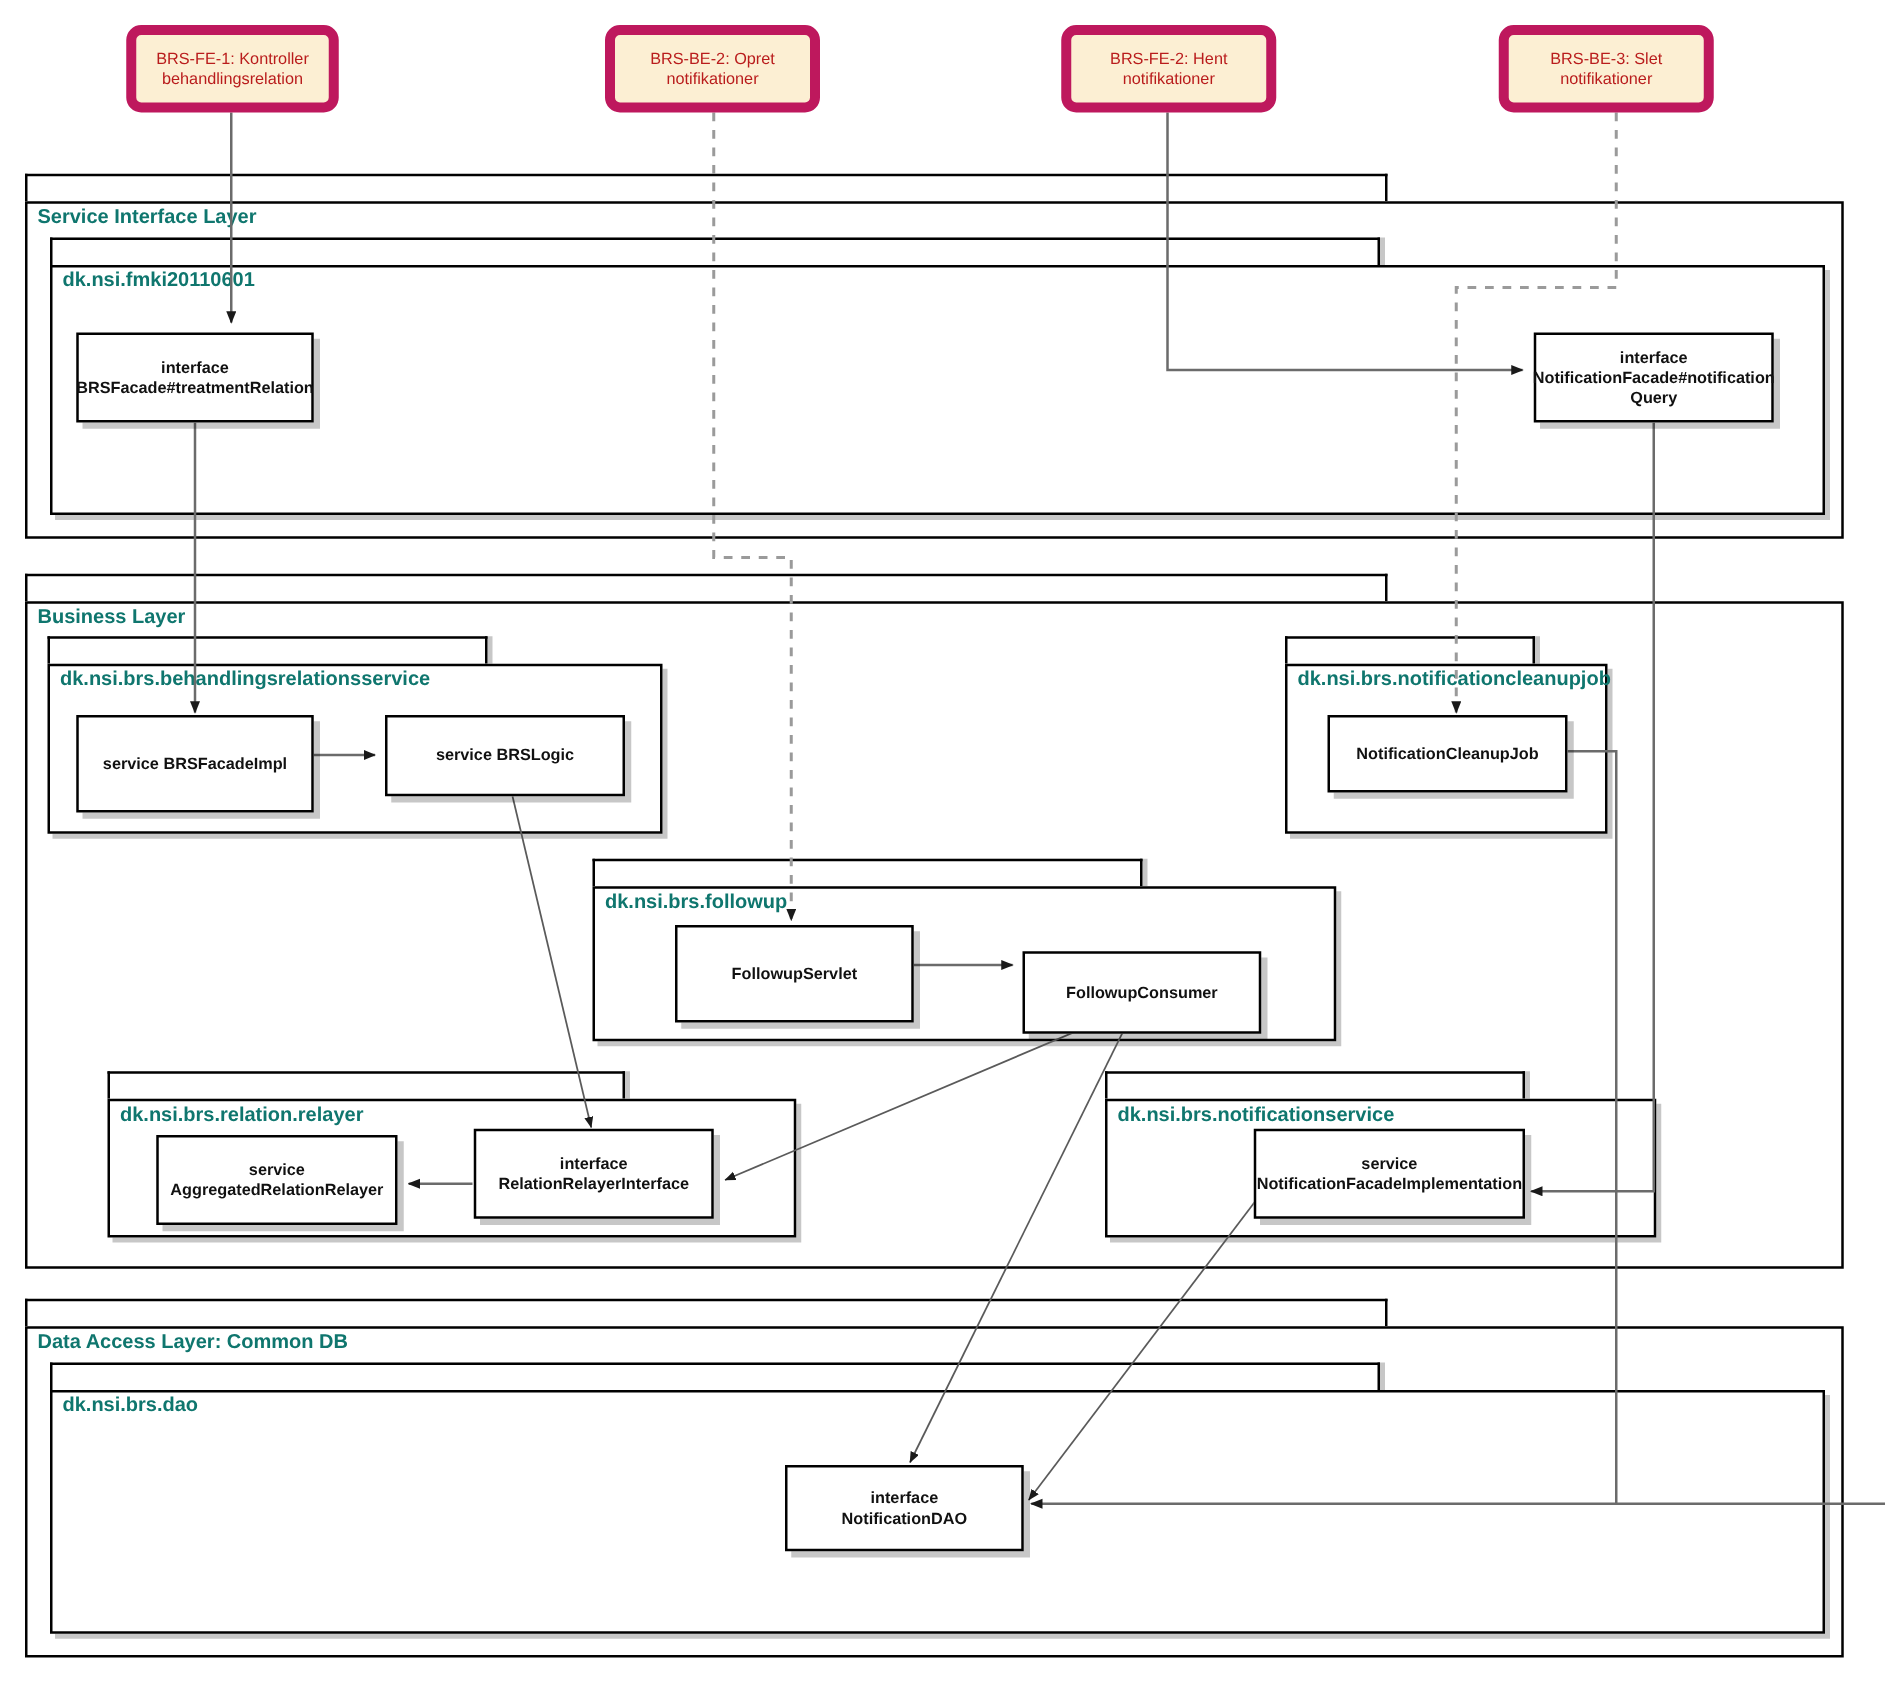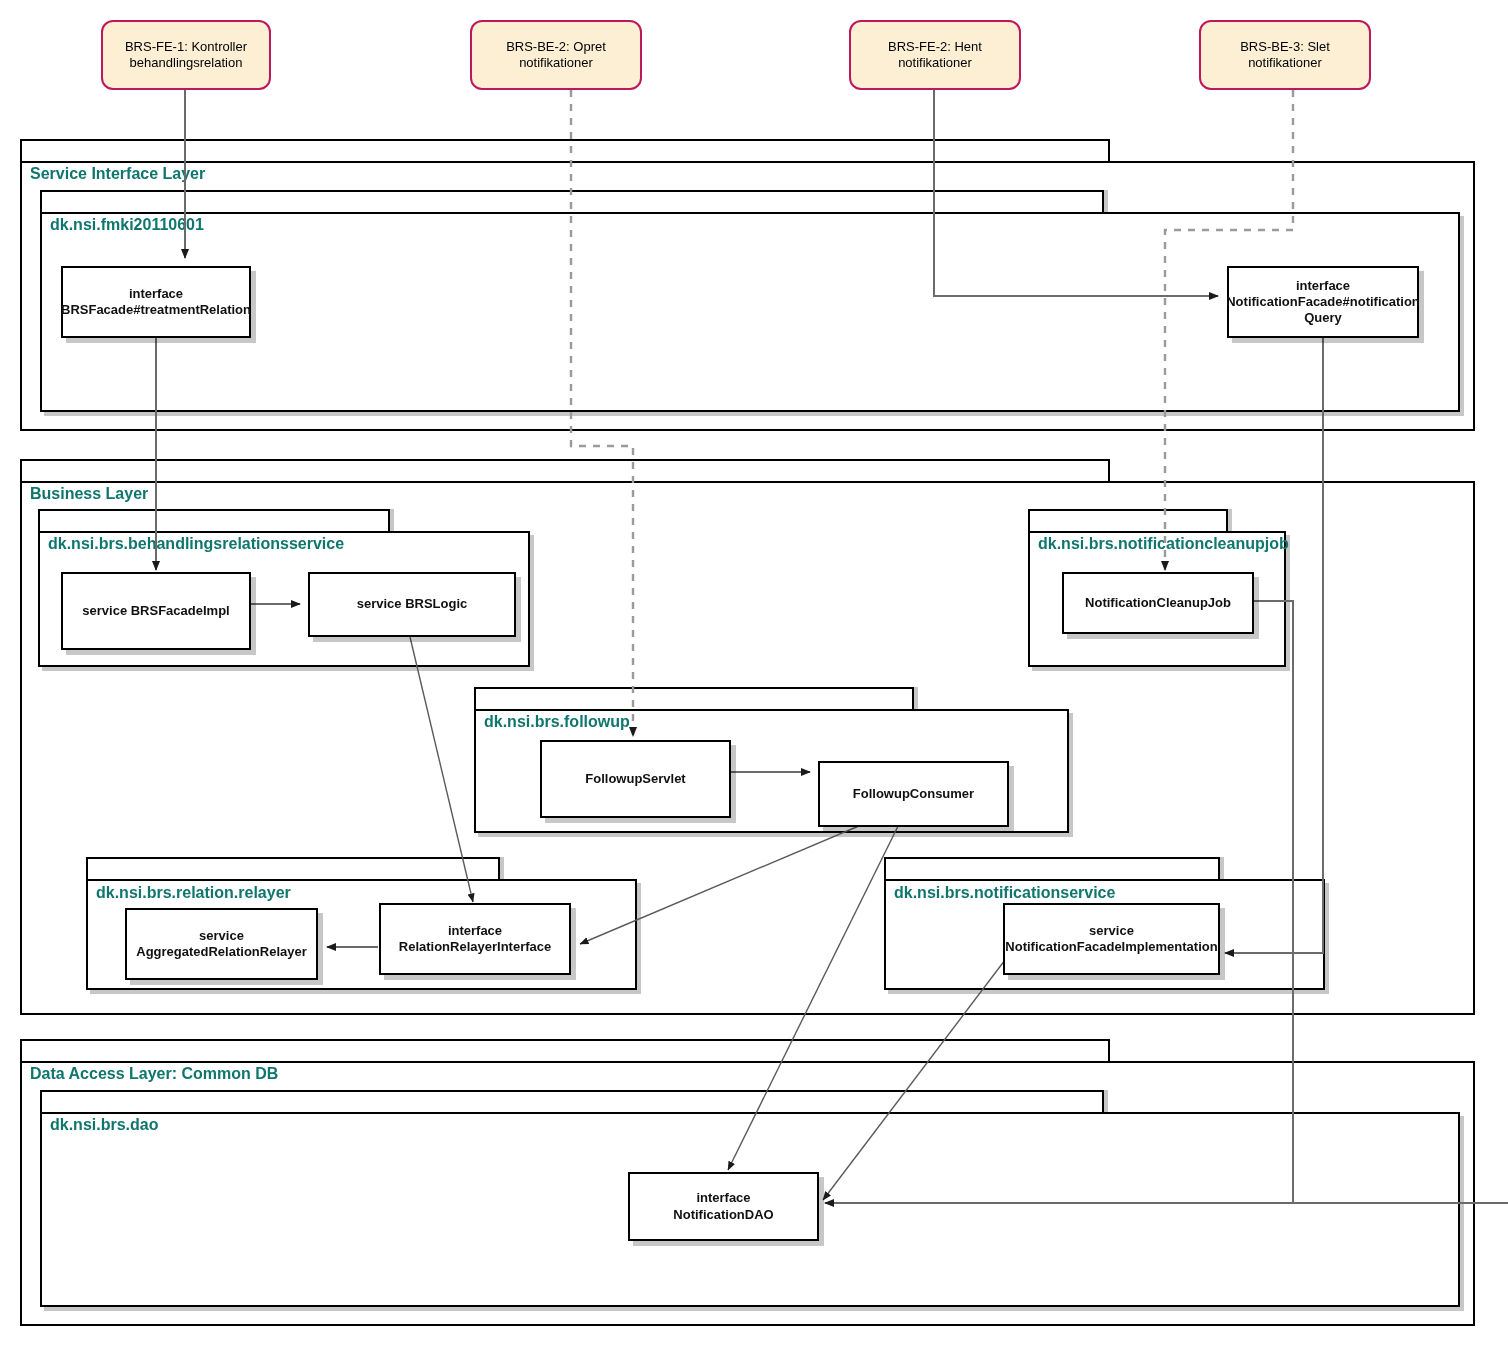--- a/index.html
+++ b/index.html
@@ -5,26 +5,26 @@
   html,body{margin:0;padding:0;background:#ffffff;}
   body{font-family:"Liberation Sans",sans-serif;}
   #canvas{position:relative;width:1508px;height:1350px;background:#ffffff;overflow:hidden;}
 
   
   .abs{position:absolute;box-sizing:border-box;}
 
   
   .usecase{
     background:#fcefd3;
-    border:2px solid #be185d;
+    border:8px solid #be185d;
     border-radius:12px;
     display:flex;align-items:center;justify-content:center;
     text-align:center;
     font-size:13px;
-    color:#000000;
+    color:#b91c1c;
     line-height:1.25;
     padding:4px 8px;
     z-index:40;
   }
 
   
   .pkg{z-index:5;}
   .pkg .tab{
     position:absolute;left:0;top:0;
     border:2px solid #000;
@@ -110,21 +110,21 @@
     <path class="thin" d="M1005,960 L823,1200" marker-end="url(#ahs)"></path>
 
     <path class="solid" d="M1254,601 L1293,601 L1293,1203 L1828,1203" marker-end="url(#ah)" transform=""></path>
     <path class="solid" d="M1293,1203 L825,1203" marker-end="url(#ah)"></path>
   </svg>
 
   <div class="abs usecase" style="left:101px;top:20px;width:170px;height:70px;">
     <span>BRS-FE-1: Kontroller behandlingsrelation</span>
   </div>
 
-  <div class="abs usecase" style="left:470px;top:20px;width:172px;height:70px;">
+  <div class="abs usecase" style="left:484px;top:20px;width:172px;height:70px;">
     <span>BRS-BE-2: Opret notifikationer</span>
   </div>
 
   <div class="abs usecase" style="left:849px;top:20px;width:172px;height:70px;">
     <span>BRS-FE-2: Hent notifikationer</span>
   </div>
 
   <div class="abs usecase" style="left:1199px;top:20px;width:172px;height:70px;">
     <span>BRS-BE-3: Slet notifikationer</span>
   </div>
@@ -161,21 +161,21 @@
   <div class="pkg inner">
     <div class="abs tab" style="left:38px;top:509px;width:352px;height:22px;"></div>
     <div class="abs body" style="left:38px;top:531px;width:492px;height:136px;"></div>
     <div class="abs pkgname" style="left:48px;top:535px;">dk.nsi.brs.behandlingsrelationsservice</div>
   </div>
 
   <div class="abs node" style="left:61px;top:572px;width:190px;height:78px;">
     <span>service BRSFacadeImpl</span>
   </div>
 
-  <div class="abs node" style="left:308px;top:572px;width:208px;height:65px;">
+  <div class="abs node" style="left:308px;top:572px;width:192px;height:65px;">
     <span>service BRSLogic</span>
   </div>
 
   <div class="pkg inner">
     <div class="abs tab" style="left:1028px;top:509px;width:200px;height:22px;"></div>
     <div class="abs body" style="left:1028px;top:531px;width:258px;height:136px;"></div>
     <div class="abs pkgname" style="left:1038px;top:535px;">dk.nsi.brs.notificationcleanupjob</div>
   </div>
 
   <div class="abs node" style="left:1062px;top:572px;width:192px;height:62px;">

